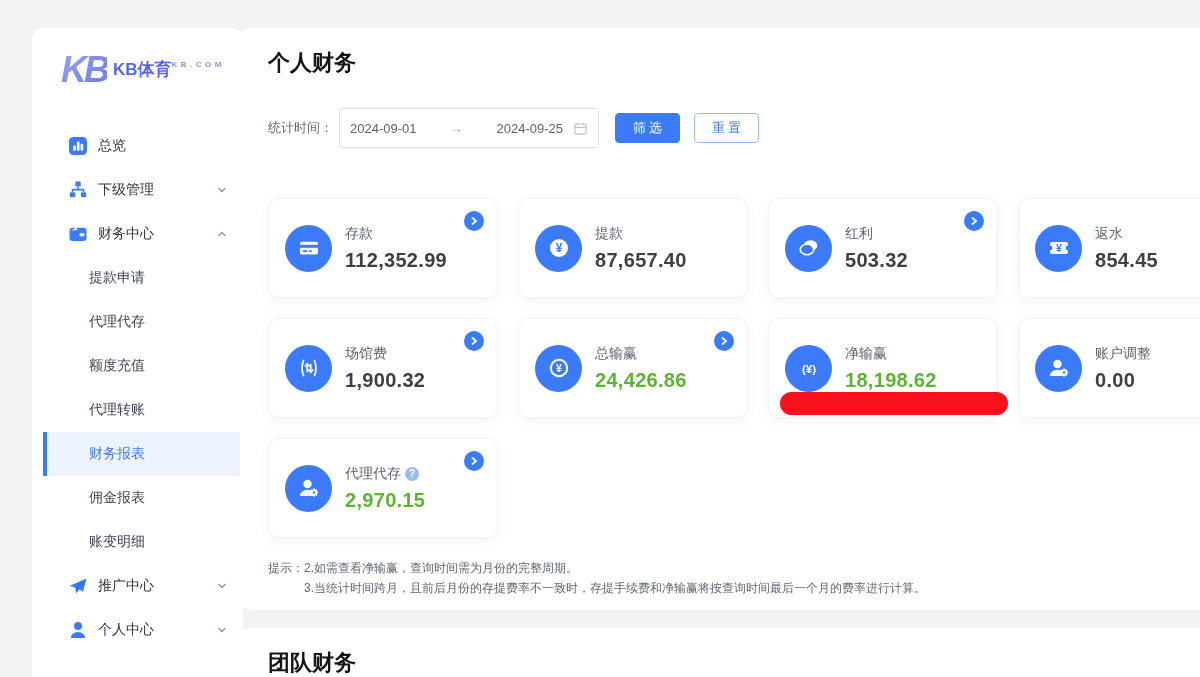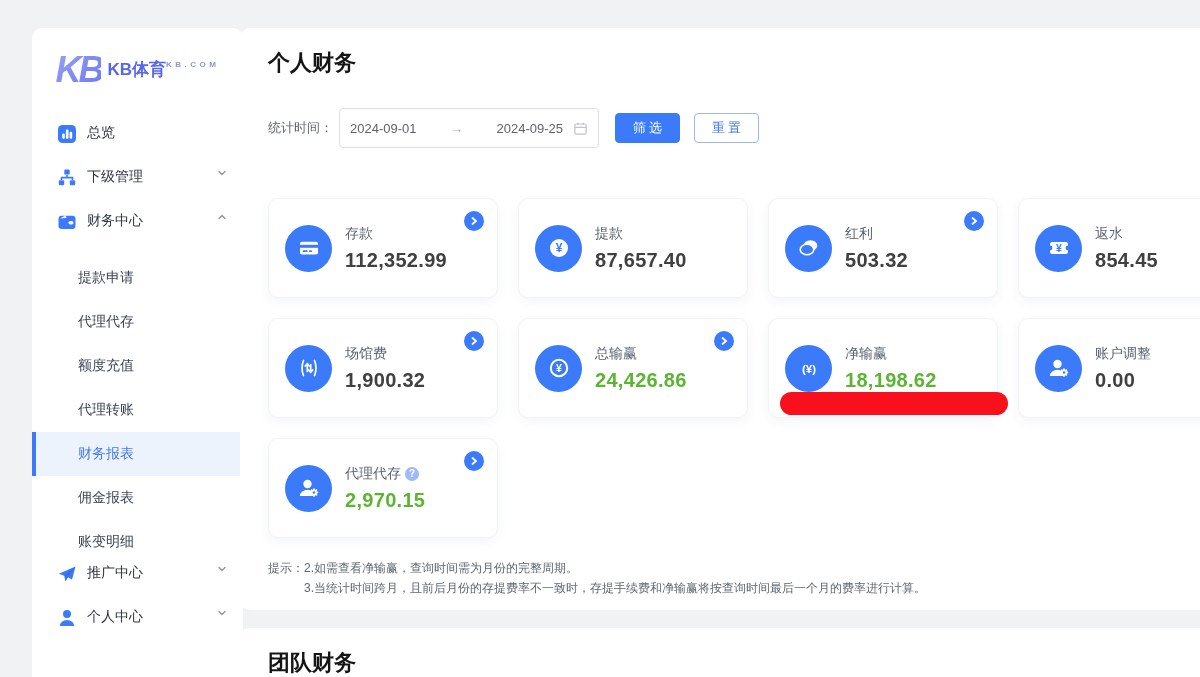--- a/index.html
+++ b/index.html
@@ -5,35 +5,35 @@
   * { margin:0; padding:0; box-sizing:border-box; }
   html,body { width:1200px; height:677px; }
   body {
     font-family:"Liberation Sans","DejaVu Sans",sans-serif;
     background:#f1f2f4; position:relative; overflow:hidden;
     color:#333;
   }
   
   .sidebar {
     position:absolute; left:32px; top:28px; width:211px; height:649px;
-    background:#fff; border-radius:10px 10px 0 0;
+    background:#fff; border-radius:10px 10px 0 0;padding-left:11px;
   }
   .logo { display:flex; align-items:center; justify-content:center; margin-top:24px; gap:6px; }
   .logo-mark {
     font-size:36px; font-weight:900; font-style:italic; letter-spacing:-3px;
     background:linear-gradient(135deg,#98a0f5,#6d7bf0);
     -webkit-background-clip:text; background-clip:text; color:transparent;
     line-height:1;
   }
   .logo-text { display:flex; flex-direction:row; }
   .logo-name { font-size:17px; font-weight:700; color:#5a66ea; line-height:1.15; }
   .logo-domain { font-size:8px; color:#8d97cb; letter-spacing:3.5px; font-weight:700; }
   .menu { margin-top:36px; }
   .menu-item {
-    height:44px; display:flex; align-items:flex-start;
+    height:44px; display:flex; align-items:center;
     padding:0 16px 0 25px; cursor:pointer; font-size:14px; color:#2e3442;
     position:relative;
   }
   .menu-item .mi-label { margin-left:10px; }
   .menu-item .chev { margin-left:auto; display:flex; }
   .sub-item {
     height:44px; display:flex; align-items:center;
     padding-left:46px; font-size:14px; color:#3c4354; cursor:pointer;
   }
   .sub-item.selected {

